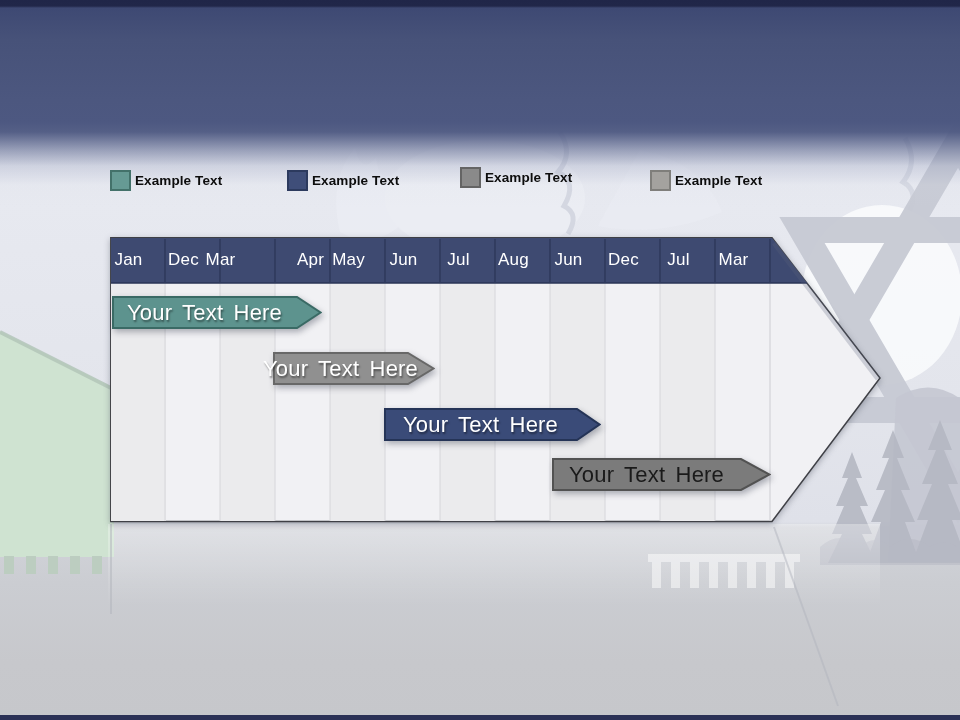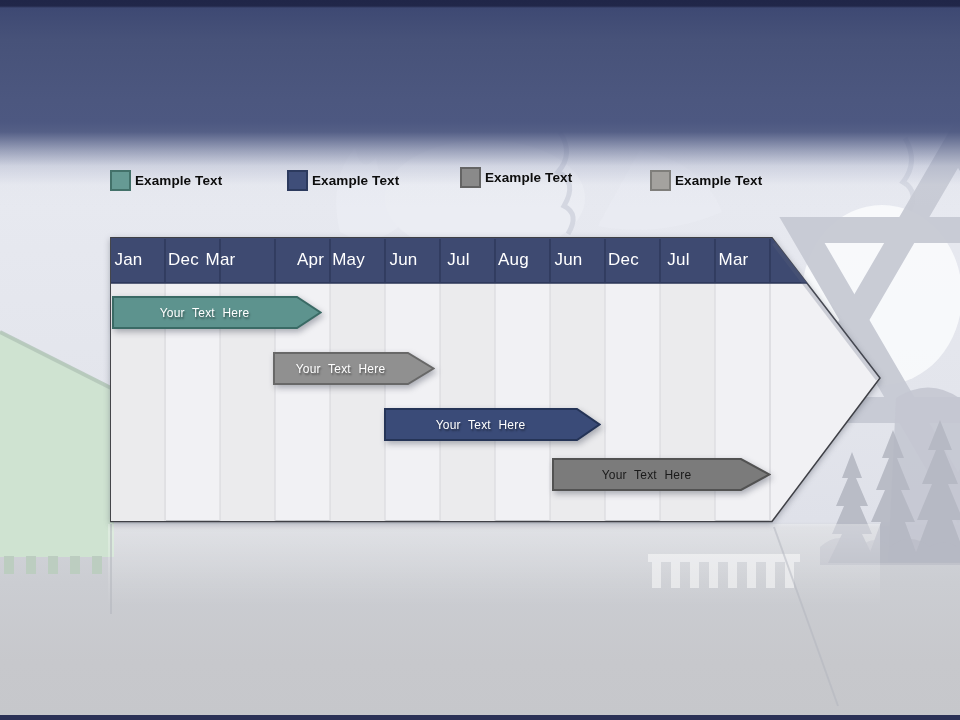--- a/index.html
+++ b/index.html
@@ -24,21 +24,21 @@
   .swatch{width:17px;height:17px;border:2px solid #555;}
   .legend-label{font-size:13.5px;font-weight:700;color:#0d0d0d;letter-spacing:.1px;}
   
   .timeline{position:absolute;left:110px;top:237px;width:775px;height:290px;}
   .timeline > svg.tl-bg{position:absolute;left:0;top:0;filter:drop-shadow(0 2px 3px rgba(70,75,90,.4));}
   .month-cell{position:absolute;top:0;width:37px;height:46px;line-height:46px;text-align:center;
               color:#ffffff;font-size:17px;letter-spacing:.2px;}
   .bar{position:absolute;}
   .bar svg{position:absolute;left:0;top:0;filter:drop-shadow(2px 3px 3px rgba(80,85,100,.45));}
   .bar-label{position:absolute;left:0;top:0;height:33px;display:flex;align-items:center;justify-content:center;
-             font-size:12px;letter-spacing:.2px;word-spacing:4px;white-space:nowrap;}
+             font-size:22px;letter-spacing:.2px;word-spacing:4px;white-space:nowrap;}
   .bar-label.lt{text-shadow:1px 2px 2px rgba(0,0,0,.45);}
 </style>
 </head>
 <body>
 
 <div class="slide">
 
   <svg class="bg-art" width="960" height="720" viewBox="0 0 960 720">
     <defs>
       <linearGradient id="refl" x1="0" y1="0" x2="0" y2="1">

